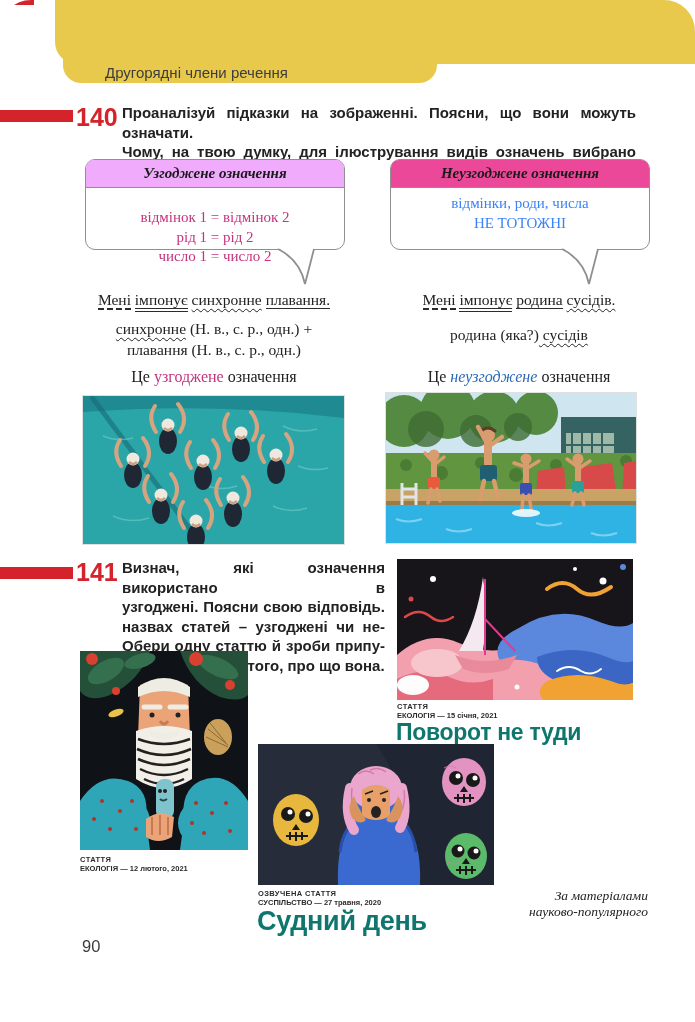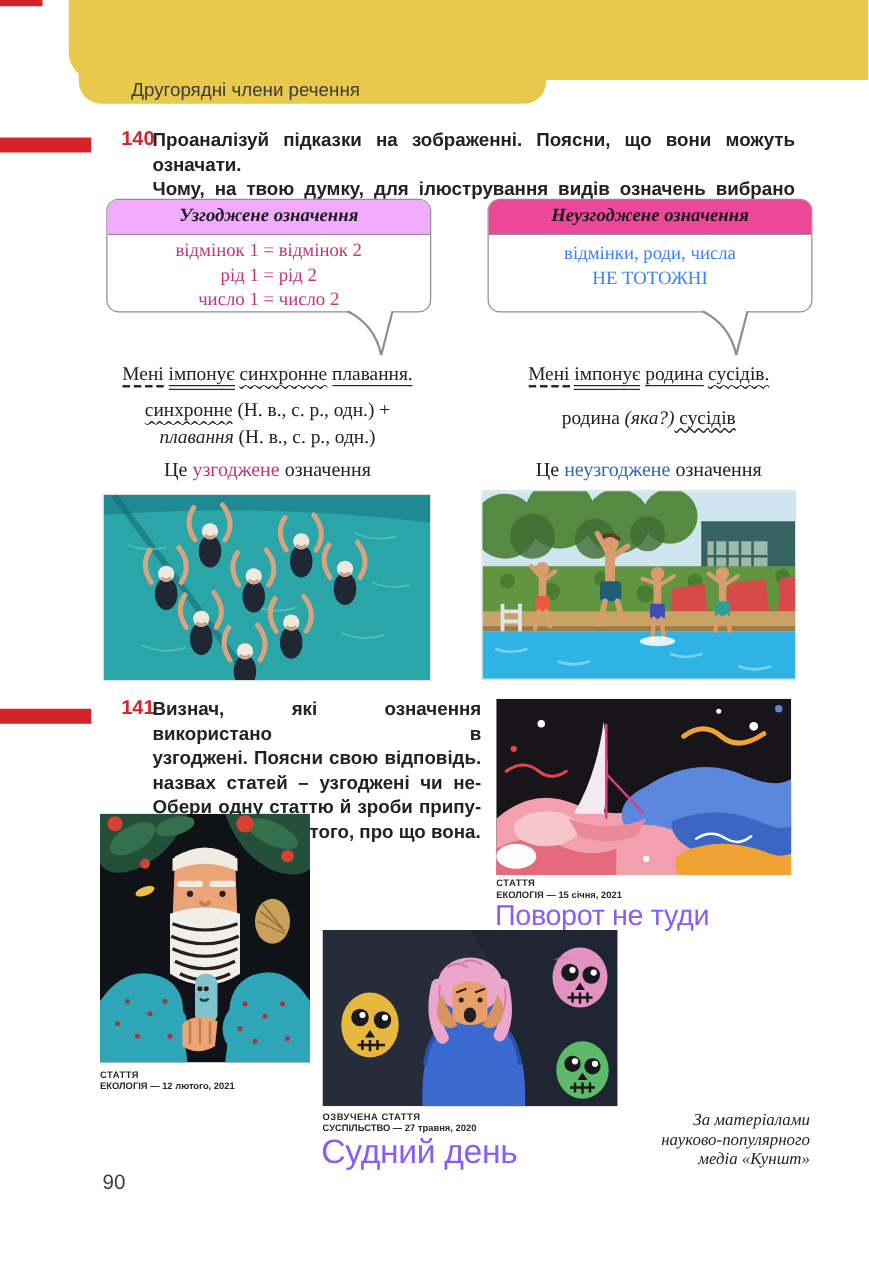--- a/index.html
+++ b/index.html
@@ -1,70 +1,70 @@
 <!DOCTYPE html>
 <html><head>
 <meta charset="utf-8">
 <style>
   html,body{margin:0;padding:0;background:#fff;}
   .page{position:relative;width:695px;height:1022px;background:#ffffff;
-        font-family:"Liberation Sans",sans-serif;overflow:hidden;}
+        font-family:"Liberation Sans",sans-serif;overflow:hidden;border-radius:31px;}
   .abs{position:absolute;}
 
   
   .yellow-main{left:55px;top:0;width:640px;height:64px;background:#e9c94c;
                border-bottom-left-radius:22px;}
   .yellow-tab{left:63px;top:0;width:374px;height:83px;background:#e9c94c;
               border-bottom-left-radius:18px;border-bottom-right-radius:18px;}
   .red-corner{left:0;top:0;width:34px;height:5px;background:#d5232c;}
   .header-text{left:105px;top:64px;font-size:15px;color:#3c3c3c;}
 
   
   .red-bar{width:73px;height:12px;background:#d5232c;}
-  .ex-num{font-size:16px;font-weight:700;color:#d5232c;margin-left:21px;}
+  .ex-num{font-size:25px;font-weight:700;color:#d5232c;}
   .task{font-size:15px;font-weight:700;color:#222;line-height:19.5px;}
   .jline{text-align:justify;text-align-last:justify;}
 
   
   .bubble{width:260px;height:91px;border:1.5px solid #8f8f8f;border-radius:10px;
           background:#fff;box-sizing:border-box;}
   .bubble-head{height:27px;border-bottom:1.5px solid #8f8f8f;display:flex;
                align-items:center;justify-content:center;
                font-family:"Liberation Serif",serif;font-style:italic;
                font-weight:700;font-size:15px;color:#1a1a1a;
                border-radius:8px 8px 0 0;}
   .head-pink{background:#f0abfc;}
   .head-blue{background:#ec4899;}
   .bubble-body{font-family:"Liberation Serif",serif;font-size:15px;
-               line-height:19.5px;text-align:center;padding-top:4px;}
+               line-height:19.5px;text-align:center;padding-top:20px;}
   .body-pink{color:#c5337f;}
   .body-blue{color:#3b82f6;padding-top:6px;}
   .tail{position:absolute;z-index:3;}
 
   
   .serif{font-family:"Liberation Serif",serif;}
   .exline{font-size:15.5px;color:#222;text-align:center;}
   .u-dash{border-bottom:2px dashed #2b2b2b;}
   .u-double{border-bottom:4px double #2b2b2b;}
   .u-wavy{text-decoration:underline;text-decoration-style:wavy;
           text-decoration-thickness:1.2px;text-underline-offset:3px;}
   .u-solid{border-bottom:1.6px solid #2b2b2b;}
-  .it{font-style:italic;}
+  .it{}
   .pink-t{color:#c5337f;}
-  .blue-t{color:#2b69b4;}
+  .blue-t{color:#2b69b4;font-style:italic;}
   .concl{font-size:16px;}
 
   
   .photo{border:1px solid #e0e0e0;box-sizing:border-box;}
   .photo svg,.artimg svg{display:block;}
 
   
   .a-tag{font-size:7.5px;font-weight:700;letter-spacing:.4px;color:#2a2a2a;}
   .a-meta{font-size:7.5px;font-weight:700;color:#2a2a2a;}
-  .a-title{font-weight:400;color:#8b5cf6;letter-spacing:-.3px;}
+  .a-title{font-weight:700;color:#0f766e;letter-spacing:-.3px;}
   .t23{font-size:23px;}
   .t27{font-size:27px;}
 
   
   .attrib{font-family:"Liberation Serif",serif;font-style:italic;
           font-size:13.5px;line-height:15.5px;color:#222;text-align:right;}
   .pagenum{font-size:16.5px;color:#3d3d3d;}
 </style>
 </head>
 <body>
@@ -427,18 +427,17 @@
         </g>
     </svg>
   </div>
   <div class="abs a-tag" style="left:258px;top:889px;">ОЗВУЧЕНА СТАТТЯ</div>
   <div class="abs a-meta" style="left:258px;top:898px;">СУСПІЛЬСТВО — 27 травня, 2020</div>
   <div class="abs a-title t27" style="left:257px;top:906px;">Судний день</div>
 
   <div class="abs attrib" style="left:448px;top:888px;width:200px;">
     <div>За матеріалами</div>
     <div>науково-популярного</div>
-    <div>медіа «Куншт»</div>
   </div>
 
   <div class="abs pagenum" style="left:82px;top:937px;">90</div>
 
 </div>
 
 </body></html>

